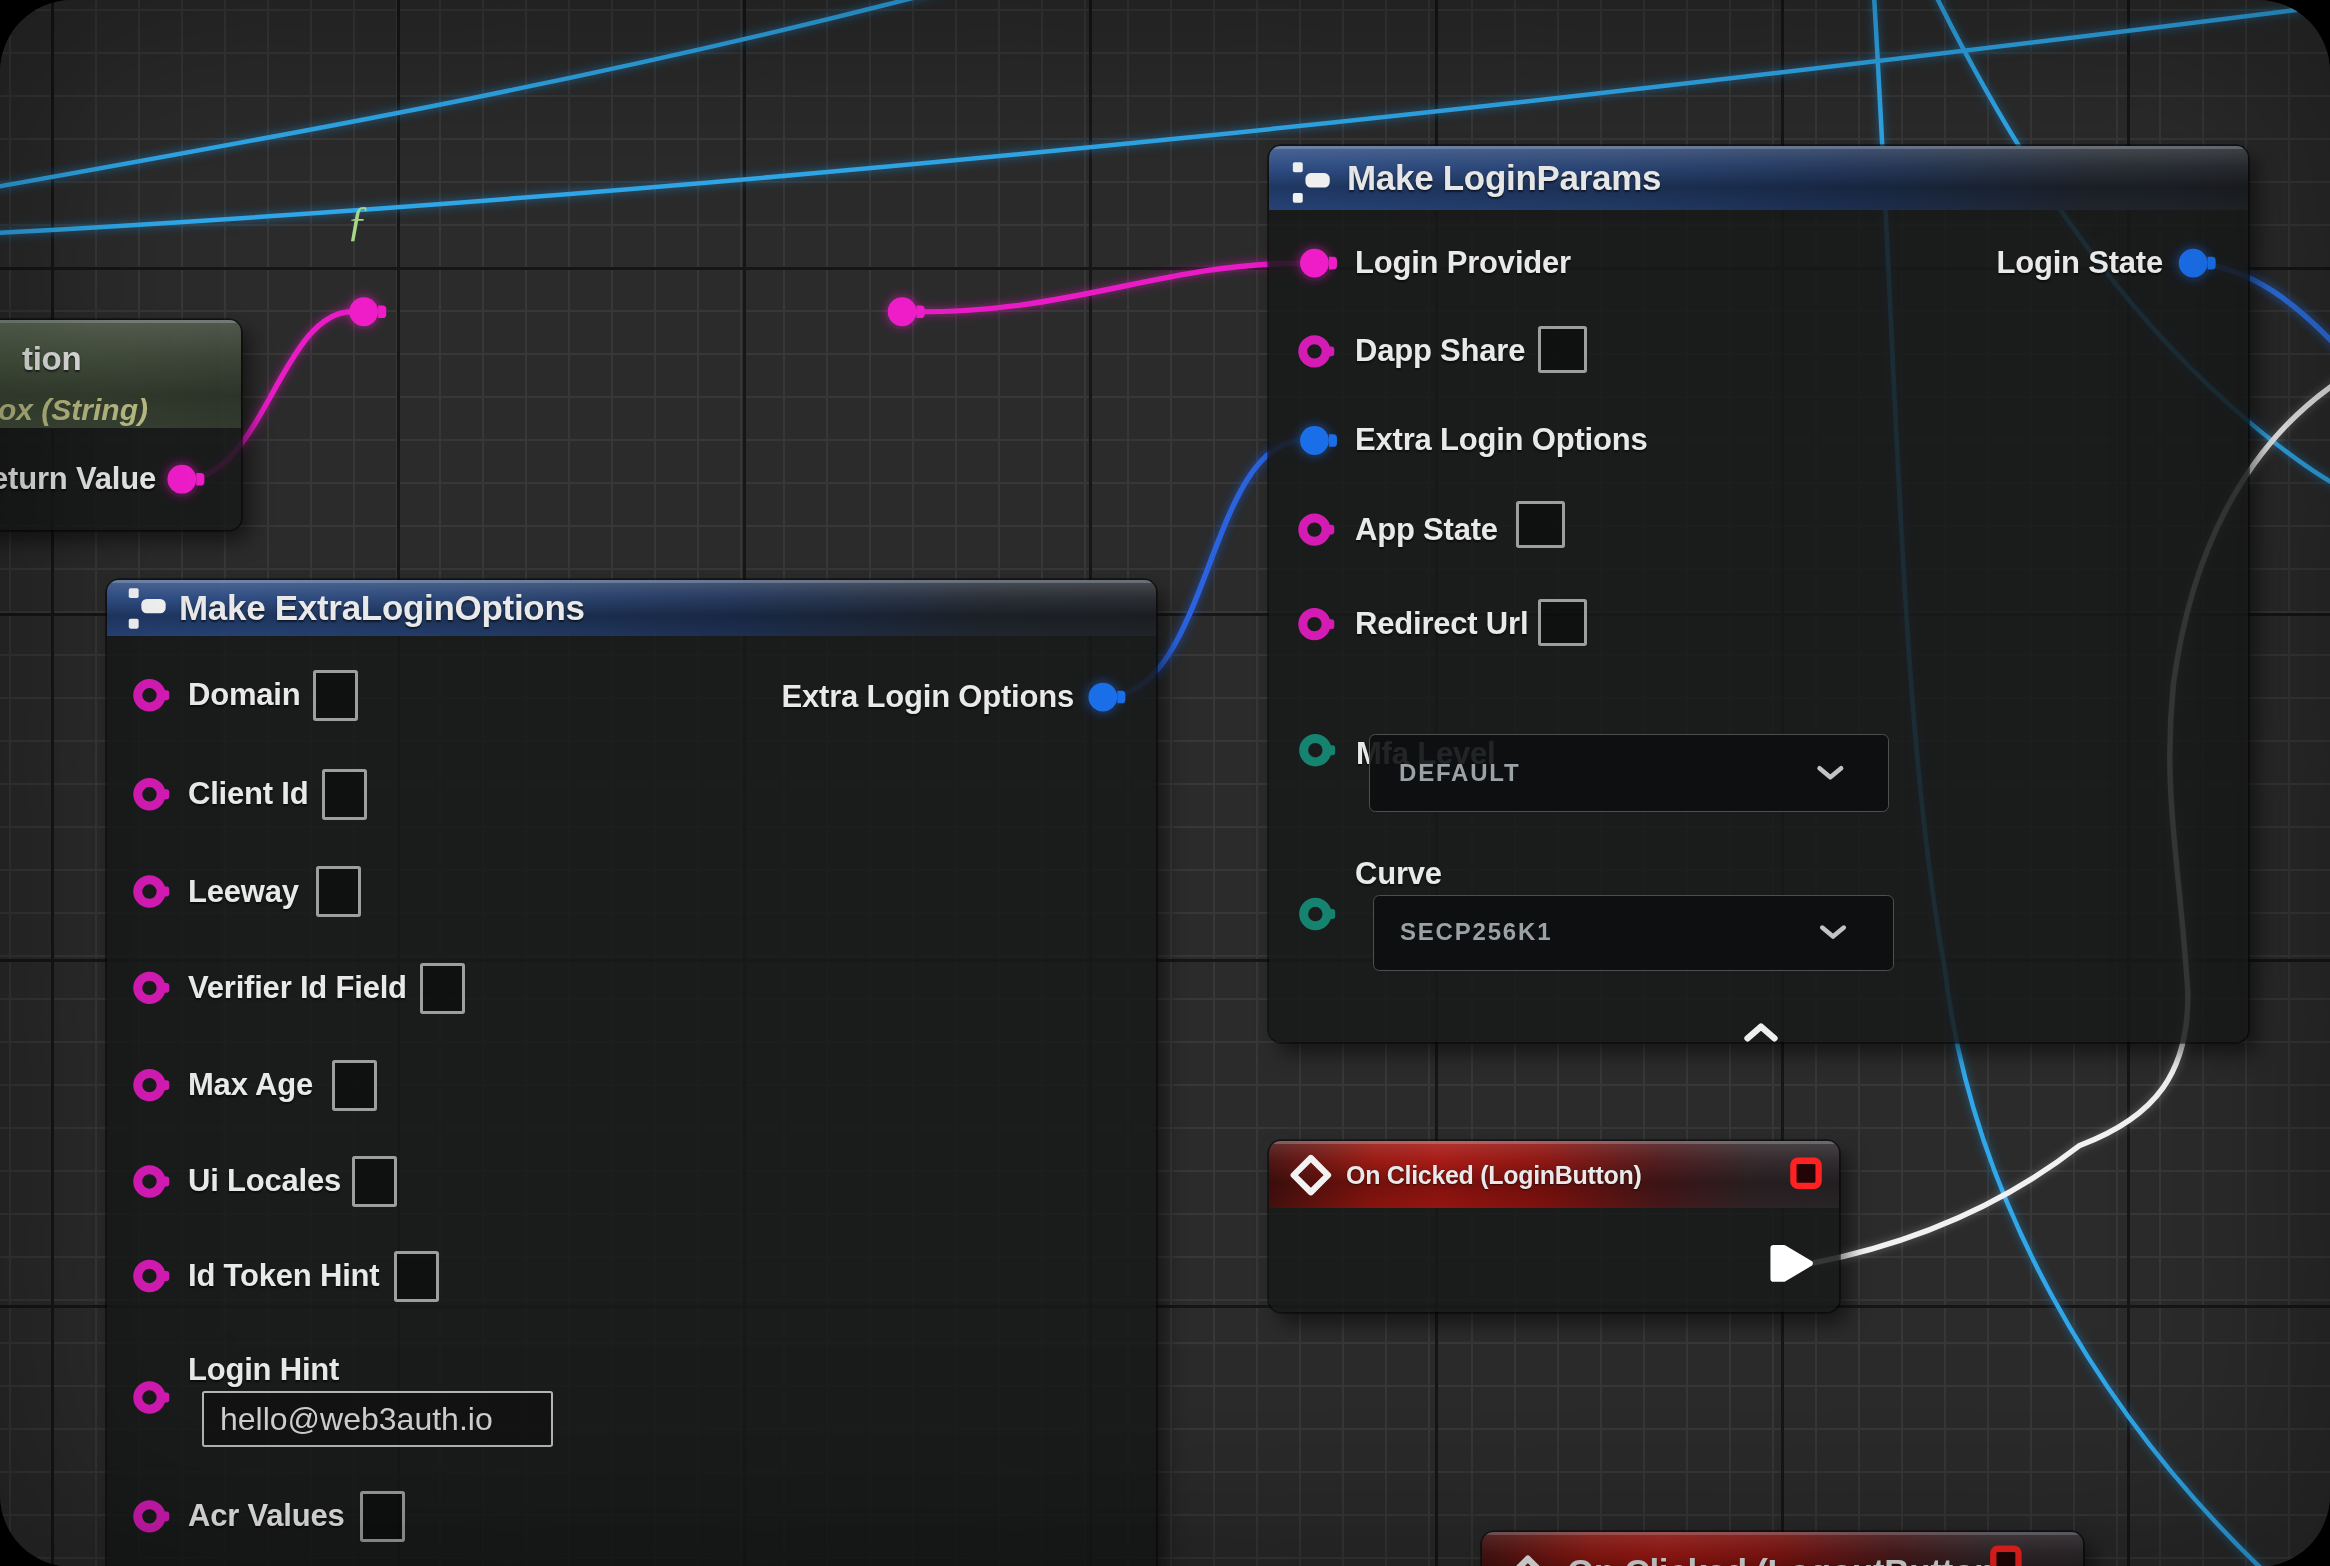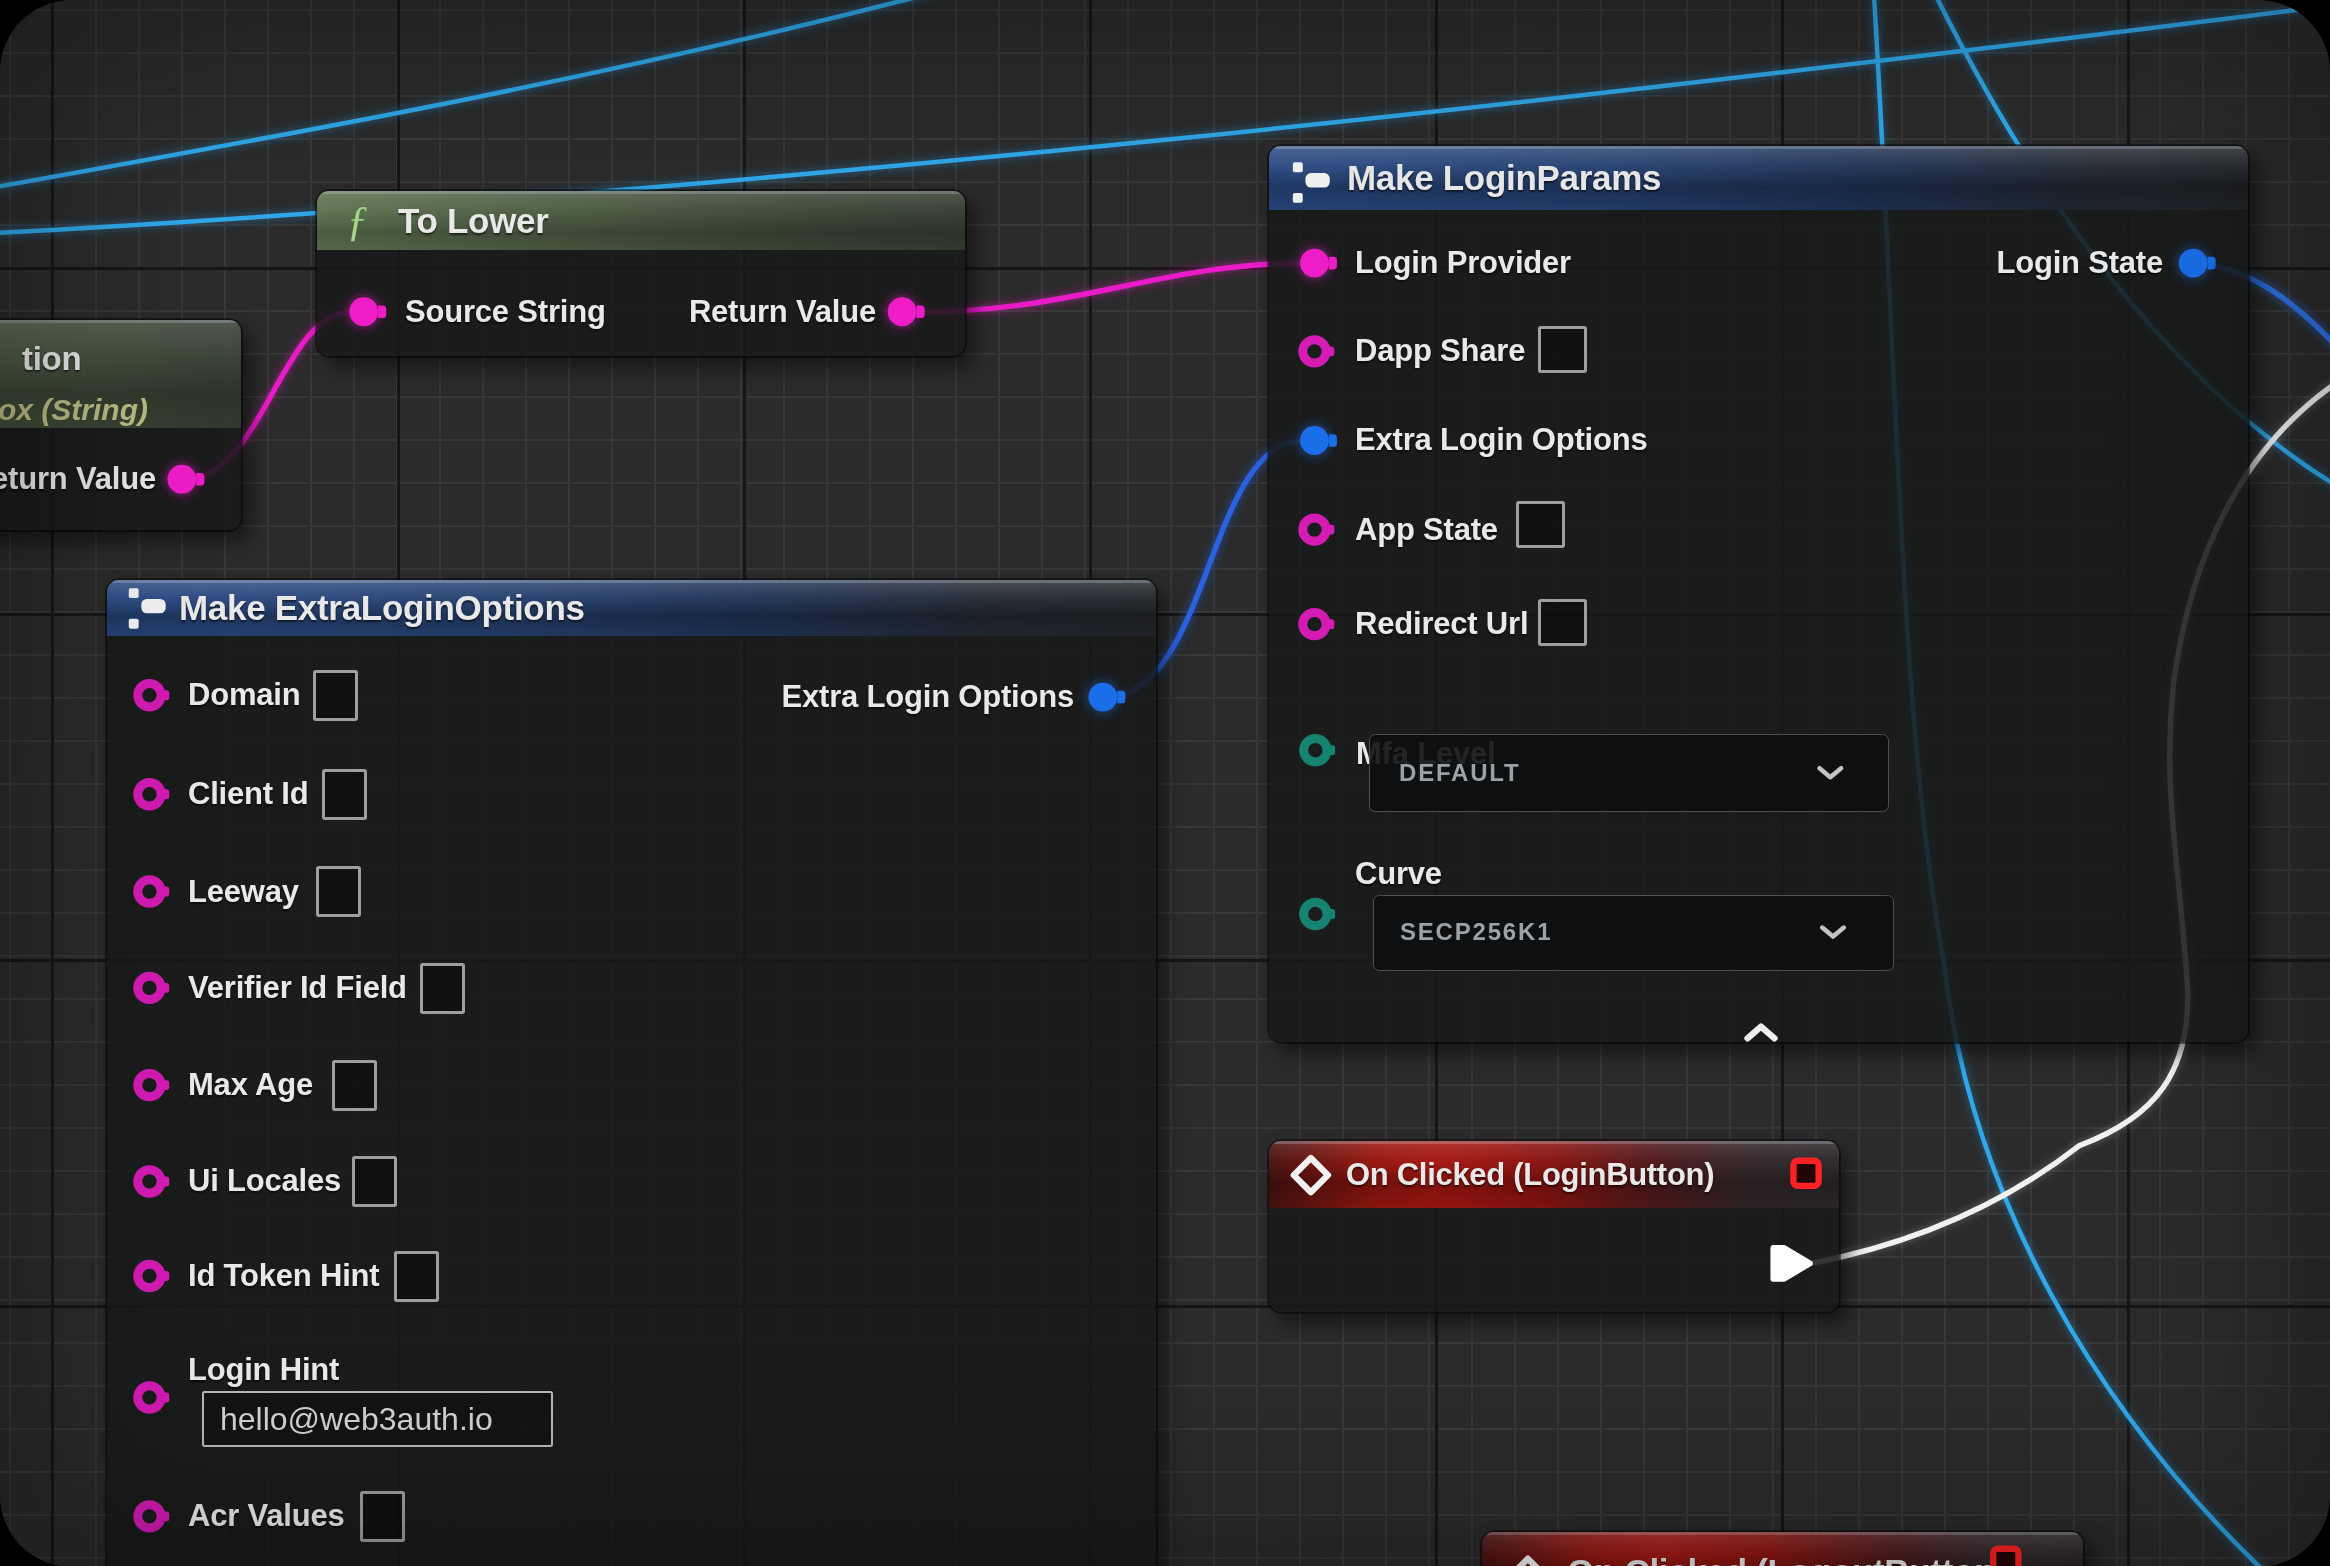--- a/index.html
+++ b/index.html
@@ -79,26 +79,20 @@
     </g>
   </svg>
 
   <div class="node" style="left:-216px;top:320px;width:457px;height:210px;">
     <div class="hdr green" style="height:108px;"></div>
     <div class="t title vc" style="left:222px;top:39px;font-size:33px;margin-left:16px;">tion</div>
     <div class="t vc" style="left:214px;top:90px;font-size:30px;font-style:italic;font-weight:bold;color:#b9bc83;text-shadow:none;">ox (String)</div>
     <div class="t rlbl vc" style="left:372px;top:159px;">eturn Value</div>
   </div>
 
-  <div class="node" style="left:317px;top:191px;width:648px;height:165px;">
-    <div class="hdr green" style="height:59px;"></div>
-    <div class="t title vc" style="left:81px;top:30px;">To Lower</div>
-    <div class="t lbl vc" style="left:88px;top:121px;">Source String</div>
-    <div class="t rlbl vc" style="left:559px;top:121px;">Return Value</div>
-  </div>
 
   <div class="node" style="left:107px;top:580px;width:1049px;height:1005px;">
     <div class="hdr blue" style="height:56px;"></div>
     <div class="t title vc" style="left:72px;top:28px;">Make ExtraLoginOptions</div>
     <div class="t lbl vc" style="left:81px;top:115px;">Domain</div>          
       <div class="cb" style="left:206px;top:90px;"></div>
     <div class="t lbl vc" style="left:81px;top:214px;">Client Id</div>       
       <div class="cb" style="left:215px;top:189px;"></div>
     <div class="t lbl vc" style="left:81px;top:312px;">Leeway</div>          
       <div class="cb" style="left:209px;top:286px;"></div>
@@ -133,21 +127,21 @@
     <div class="dd" style="left:100px;top:588px;width:520px;height:78px;"></div>
     <div class="ddt vc" style="left:130px;top:627px;">DEFAULT</div>
     <div class="t lbl vc" style="left:86px;top:728px;">Curve</div>
     <div class="dd" style="left:104px;top:749px;width:521px;height:76px;"></div>
     <div class="ddt vc" style="left:131px;top:786px;">SECP256K1</div>
     <div class="t rlbl vc" style="left:894px;top:117px;">Login State</div>
   </div>
 
   <div class="node" style="left:1269px;top:1141px;width:570px;height:171px;">
     <div class="hdr red" style="height:67px;"></div>
-    <div class="t title vc" style="left:77px;top:34px;font-size:31px;">On Clicked (LoginButton)</div>
+    <div class="t title vc" style="left:77px;top:34px;font-size:25px;">On Clicked (LoginButton)</div>
   </div>
 
   <div class="node" style="left:1482px;top:1532px;width:601px;height:144px;">
     <div class="hdr red" style="height:72px;"></div>
     <div class="t title vc" style="left:85px;top:40px;font-size:35px;">On Clicked (LogoutButton)</div>
   </div>
   <svg class="layer" id="top" viewBox="0 0 2588 1740" width="2330" height="1567">
     <defs>
         <filter id="pb" x="-80%" y="-80%" width="260%" height="260%">
           <feGaussianBlur stdDeviation="5"></feGaussianBlur>

